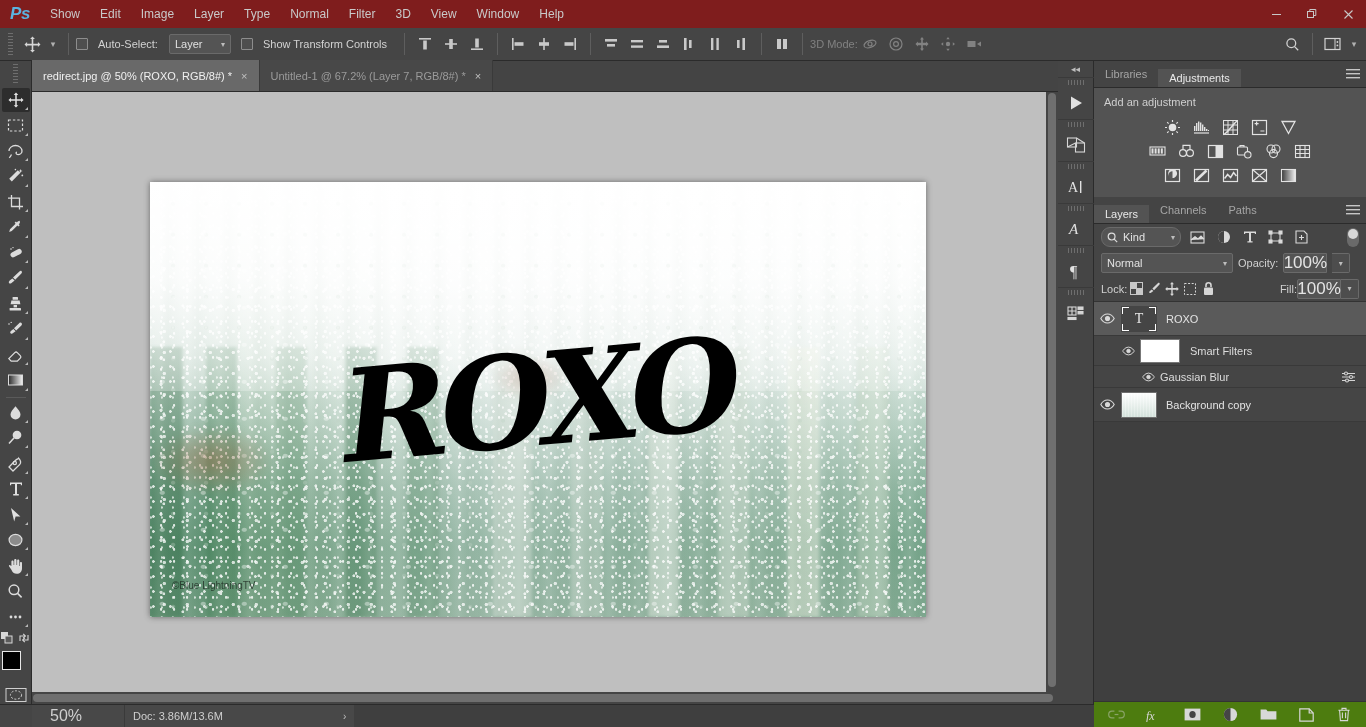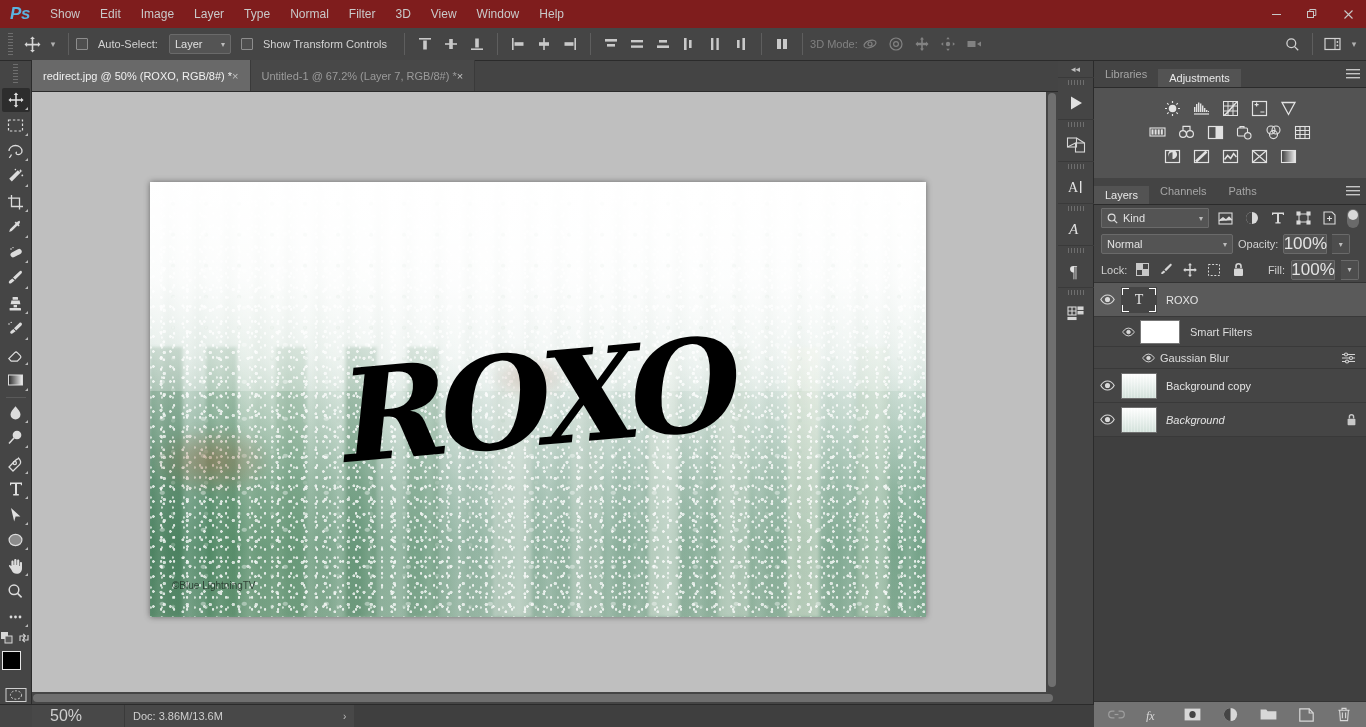--- a/index.html
+++ b/index.html
@@ -78,21 +78,21 @@
 
   
   .tabbar {
     position: absolute; left: 32px; top: 61px; width: 1026px; height: 31px;
     background: #444; display: flex; align-items: flex-end;
     border-bottom: 1px solid #2b2b2b;
   }
   .tab {
     height: 31px; display: flex; align-items: center; padding: 0 11px;
     font-size: 11px; background: #484848; color: #9b9b9b;
-    border-right: 1px solid #3a3a3a; white-space: nowrap;
+    border-right: 1px solid #3a3a3a; gap: 9px; white-space: nowrap;
   }
   .tab.active { background: #696969; color: #f0f0f0; }
   .tab .x { font-size: 11px; color: #c0c0c0; }
 
   
   .toolbar {
     position: absolute; left: 0; top: 61px; width: 32px; height: 643px;
     background: #454545; border-right: 1px solid #2b2b2b;
     display: flex; flex-direction: column; align-items: center;
     padding-top: 3px;
@@ -276,22 +276,22 @@
     width: 18px; height: 18px; display: flex; align-items: center;
     justify-content: center; color: #e2e2e2;
   }
 
   .layers-panel { background: #454545; }
   .filter-row {
     display: flex; align-items: center; height: 26px; padding: 0 7px; gap: 7px;
     background: #454545;
   }
   .kind-sel {
-    height: 20px; width: 108px; background: #545454; border: 1px solid #6a6a6a;
-    border-radius: 1px; display: flex; align-items: center; padding: 0 5px;
+    height: 20px; width: 80px; background: #545454; border: 1px solid #6a6a6a;
+    border-radius: 9px; display: flex; align-items: center; padding: 0 5px;
     gap: 5px; font-size: 11px; color: #e2e2e2;
   }
   .kind-sel .cv { margin-left: auto; font-size: 8px; color: #bdbdbd; }
   .f-ic {
     width: 19px; height: 19px; display: flex; align-items: center;
     justify-content: center; color: #dadada;
   }
   .toggle-pill {
     margin-left: auto; width: 12px; height: 19px; border-radius: 7px;
     background: #6a6a6a; position: relative;
@@ -314,21 +314,21 @@
     height: 20px; width: 44px; background: #545454; border: 1px solid #6a6a6a;
     border-radius: 2px 0 0 2px; display: flex; align-items: center;
     justify-content: center; font-size: 17px; color: #e4e4e4;
   }
   .num-caret {
     height: 20px; width: 18px; background: #4d4d4d; border: 1px solid #6a6a6a;
     border-left: none; border-radius: 0 2px 2px 0; display: flex;
     align-items: center; justify-content: center; font-size: 8px; color: #bdbdbd;
   }
   .lock-row {
-    display: flex; align-items: center; height: 26px; padding: 0 7px; gap: 6px;
+    display: flex; align-items: center; height: 26px; padding: 0 7px; 
     border-bottom: 1px solid #333;
   }
   .lock-ic {
     width: 18px; height: 18px; display: flex; align-items: center;
     justify-content: center; color: #d6d6d6;
   }
 
   .layer-list { background: #454545; }
   .layer-row {
     display: flex; align-items: center; height: 34px;
@@ -396,21 +396,21 @@
     margin-right: 10px; flex: none;
   }
   .sub-row2 {
     display: flex; align-items: center; height: 22px; padding-left: 42px;
     border-bottom: 1px solid #393939;
   }
   .sub-label { font-size: 11px; color: #dcdcdc; }
 
   .layers-footer {
     position: absolute; left: 0; bottom: 0; width: 272px; height: 26px;
-    background: #737373; border-top: 1px solid #333;
+    background: #4d7c0f; border-top: 1px solid #333;
     display: flex; align-items: center; justify-content: center; gap: 18px;
   }
   .ft-ic {
     width: 20px; height: 20px; display: flex; align-items: center;
     justify-content: center; color: #d4d4d4;
   }
   .ft-ic.disabled { opacity: .45; }
 
   
   .statusbar {
@@ -934,20 +934,21 @@
       <div class="ptab active">Adjustments</div>
       <div class="pmenu">
         <svg width="14" height="12" viewBox="0 0 14 12" fill="#c6c6c6">
             <rect y="1" width="14" height="1.4"></rect>
             <rect y="5" width="14" height="1.4"></rect>
             <rect y="9" width="14" height="1.4"></rect>
           </svg>
       </div>
     </div>
     <div class="adjpanel">
+      <div class="adj-title">Add an adjustment</div>
       <div class="adj-row">
         <div class="adj-ic">
           <svg width="17" height="17" viewBox="0 0 17 17" fill="none" stroke="#e2e2e2" stroke-width="1.2">
               <circle cx="8.5" cy="8.5" r="3.2" fill="#e2e2e2"></circle>
               <path d="M8.5 1v2M8.5 14v2M1 8.5h2M14 8.5h2M3.2 3.2l1.4 1.4M12.4 12.4l1.4 1.4M13.8 3.2l-1.4 1.4M4.6 12.4l-1.4 1.4"></path>
             </svg>
         </div>
         <div class="adj-ic">
           <svg width="17" height="17" viewBox="0 0 17 17" fill="#e2e2e2">
               <path d="M1 12h1.4V7H1zM3 12h1.4V4H3zM5 12h1.4V2.5H5zM7 12h1.4V3.6H7zM9 12h1.4V5.4H9zM11 12h1.4V8H11zM13 12h1.4V10H13zM15 12h1V11h-1z"></path>
@@ -1218,38 +1219,20 @@
                 <path d="M.8 5.5S3.3 1 7.5 1s6.7 4.5 6.7 4.5-2.5 4.5-6.7 4.5S.8 5.5.8 5.5z"></path>
                 <circle cx="7.5" cy="5.5" r="2" fill="#d9d9d9"></circle>
               </svg>
           </div>
           <div class="thumb">
             <div class="thumb-glass"></div>
           </div>
           <span class="lname">Background copy</span>
         </div>
 
-        <div class="layer-row">
-          <div class="eye">
-            <svg width="15" height="11" viewBox="0 0 15 11" fill="none" stroke="#d9d9d9" stroke-width="1.1">
-                <path d="M.8 5.5S3.3 1 7.5 1s6.7 4.5 6.7 4.5-2.5 4.5-6.7 4.5S.8 5.5.8 5.5z"></path>
-                <circle cx="7.5" cy="5.5" r="2" fill="#d9d9d9"></circle>
-              </svg>
-          </div>
-          <div class="thumb">
-            <div class="thumb-glass"></div>
-          </div>
-          <span class="lname italic">Background</span>
-          <span class="lock-badge">
-            <svg width="11" height="12" viewBox="0 0 11 12" fill="#c8c8c8">
-                <path d="M5.5 0a2.8 2.8 0 012.8 2.8V4.4H6.9V2.8a1.4 1.4 0 10-2.8 0v1.6H2.7V2.8A2.8 2.8 0 015.5 0z"></path>
-                <rect x="1.6" y="4.7" width="7.8" height="6.6" rx=".8"></rect>
-              </svg>
-          </span>
-        </div>
       </div>
     </div>
 
     <div class="layers-footer">
       <div class="ft-ic disabled">
         <svg width="17" height="11" viewBox="0 0 17 11" fill="none" stroke="#d4d4d4" stroke-width="1.2">
             <path d="M6.6 5.5H10.4"></path>
             <path d="M6.4 2.2H4a3.3 3.3 0 100 6.6h2.4M10.6 2.2H13a3.3 3.3 0 110 6.6h-2.4"></path>
           </svg>
       </div>

